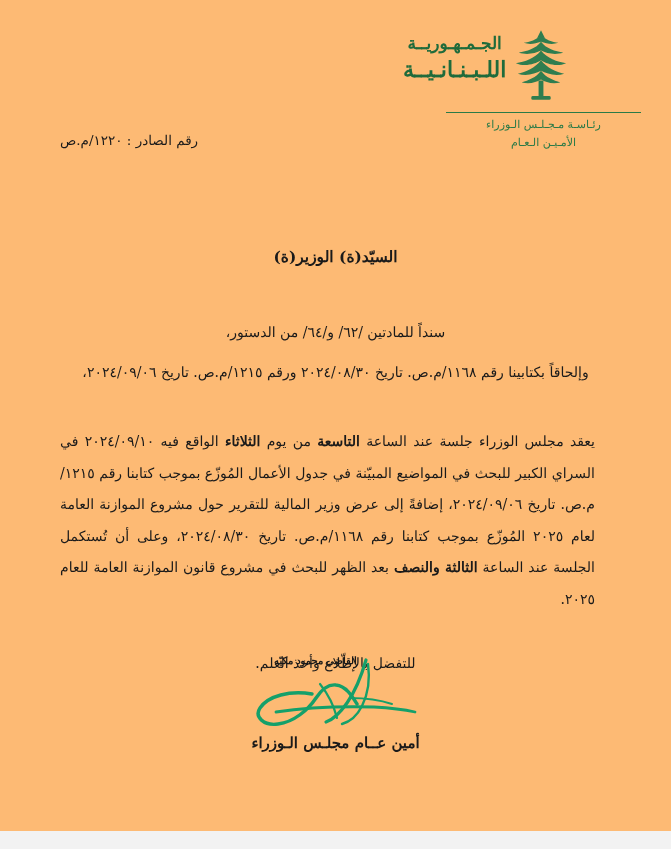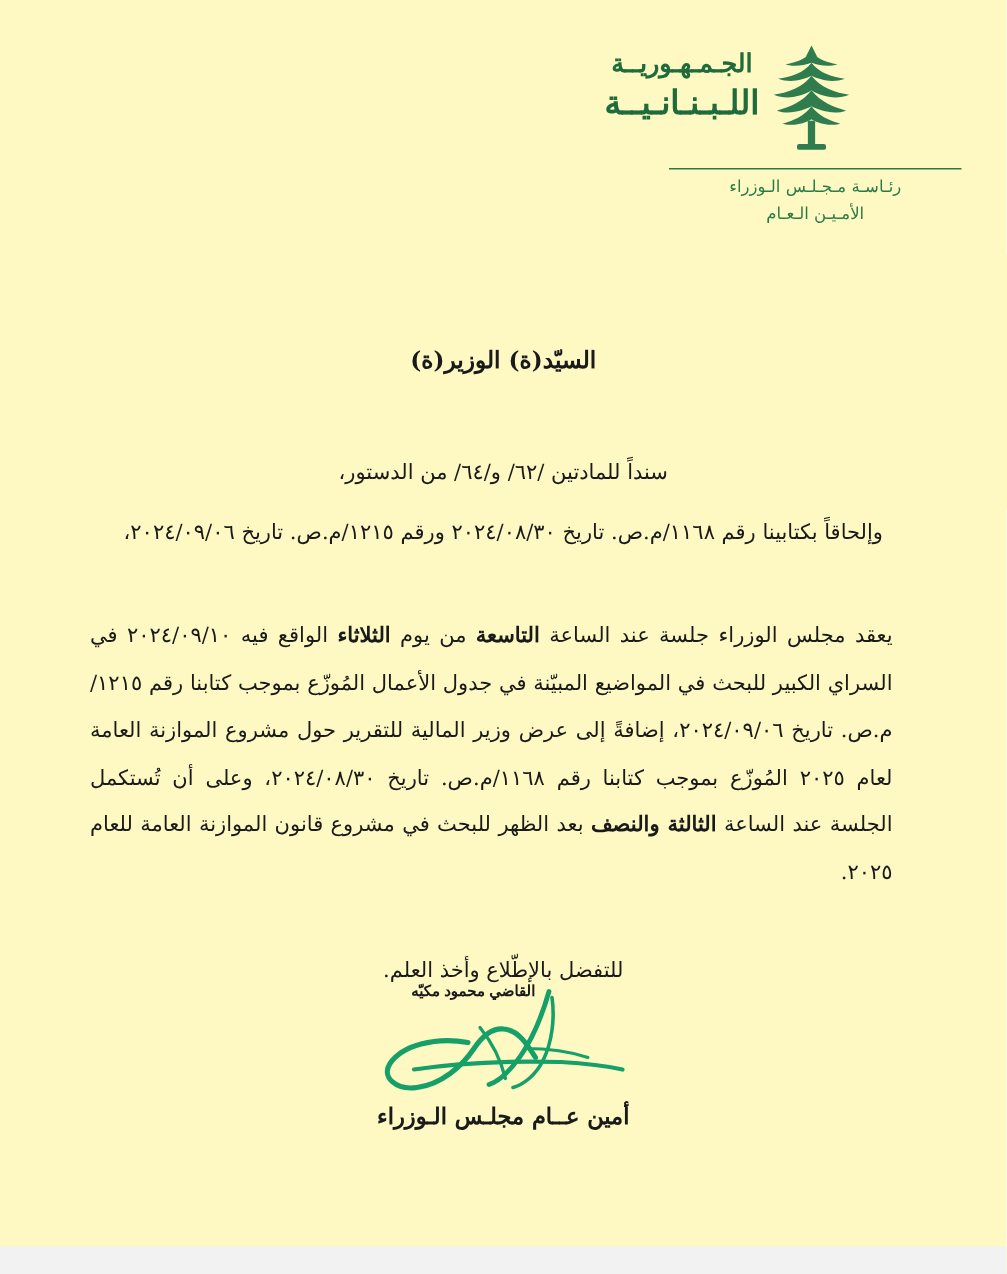--- a/index.html
+++ b/index.html
@@ -12,21 +12,21 @@
     height: 849px;
     position: relative;
     font-family: "Liberation Serif", "DejaVu Serif", serif;
     color: #1a1a1a;
     overflow: hidden;
   }
 
   .page {
     position: absolute;
     inset: 0;
-    background: #fef9c3;
+    background: #fdba74;
   }
 
   
   .letterhead {
     position: absolute;
     top: 28px;
     right: 28px;
     width: 240px;
     display: flex;
     flex-direction: row;
@@ -108,21 +108,21 @@
     left: 60px;
     direction: rtl;
     text-align: right;
     font-family: "DejaVu Serif", "Liberation Serif", serif;
   }
 
   .salutation {
     text-align: center;
     font-size: 15.5px;
     font-weight: 700;
-    margin: 0 0 52px 0;
+    margin: 17px 0 52px 0;
     letter-spacing: 0.3px;
   }
 
   .p-intro {
     font-size: 14px;
     line-height: 2.0;
     margin: 0 0 12px 0;
     text-align: center;
   }
   .p-intro.second {
@@ -206,20 +206,21 @@
       <div class="lh-line2">اللـبـنـانـيــة</div>
     </div>
   </div>
   <div class="lh-rule"></div>
   <div class="lh-sub">
     <div>رئـاسـة مـجـلـس الـوزراء</div>
     <div>الأمـيـن الـعـام</div>
   </div>
 
   <div class="meta">
+    <div>رقم الصادر : ١٢٢٠/م.ص</div>
   </div>
 
   <div class="body-area">
     <div class="salutation">السيّد(ة) الوزير(ة)</div>
     <p class="p-intro">سنداً للمادتين /٦٢/ و/٦٤/ من الدستور،</p>
     <p class="p-intro second">وإلحاقاً بكتابينا رقم ١١٦٨/م.ص. تاريخ ٢٠٢٤/٠٨/٣٠ ورقم ١٢١٥/م.ص. تاريخ ٢٠٢٤/٠٩/٠٦،</p>
     <p class="p-main">يعقد مجلس الوزراء جلسة عند الساعة <b>التاسعة</b> من يوم <b>الثلاثاء</b> الواقع فيه ٢٠٢٤/٠٩/١٠ في السراي الكبير للبحث في المواضيع المبيّنة في جدول الأعمال المُوزّع بموجب كتابنا رقم ١٢١٥/م.ص. تاريخ ٢٠٢٤/٠٩/٠٦، إضافةً إلى عرض وزير المالية للتقرير حول مشروع الموازنة العامة لعام ٢٠٢٥ المُوزّع بموجب كتابنا رقم ١١٦٨/م.ص. تاريخ ٢٠٢٤/٠٨/٣٠، وعلى أن تُستكمل الجلسة عند الساعة <b>الثالثة والنصف</b> بعد الظهر للبحث في مشروع قانون الموازنة العامة للعام ٢٠٢٥.</p>
     <p class="p-close">للتفضل بالإطّلاع وأخذ العلم.</p>
   </div>
 

